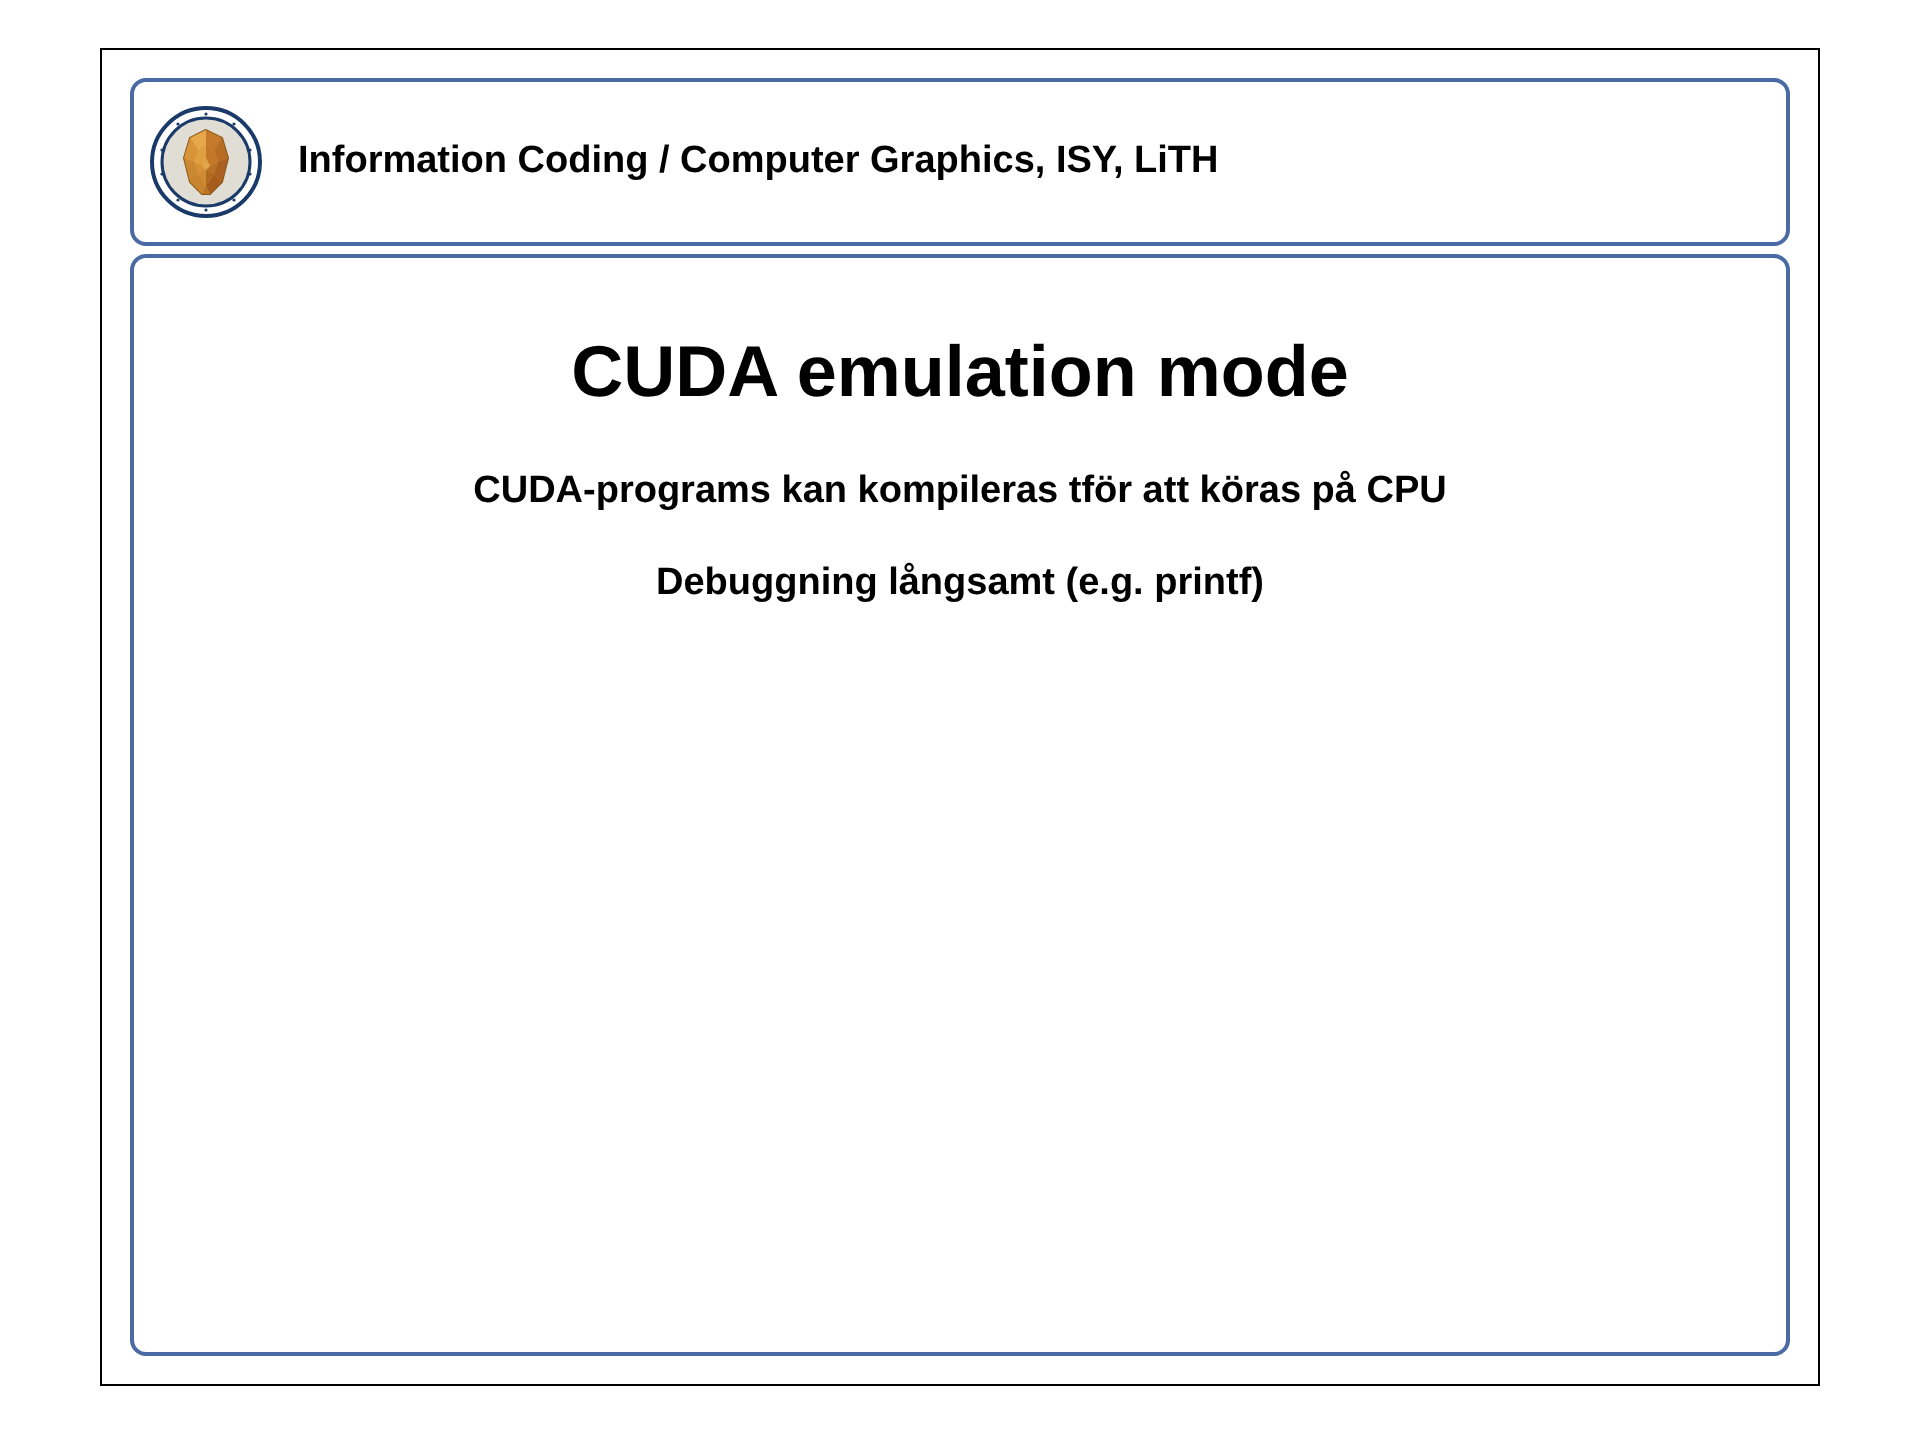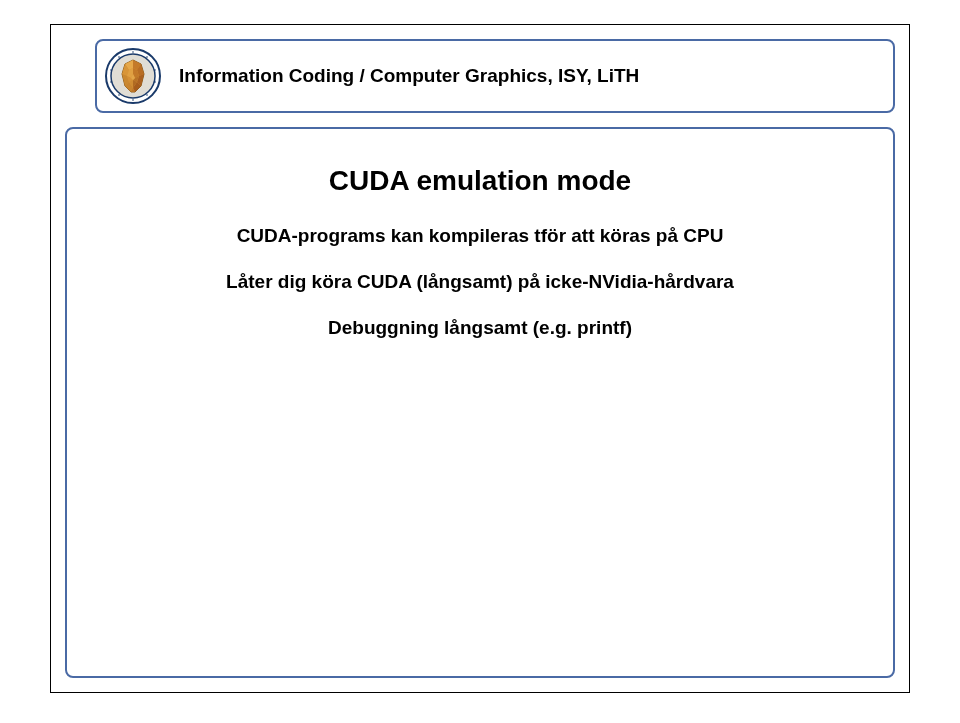--- a/index.html
+++ b/index.html
@@ -20,27 +20,26 @@
       left: 50px;
       right: 50px;
       bottom: 30px;
       border: 1px solid #000000;
     }
     .header-box {
       position: absolute;
       top: 14px;
       left: 14px;
       right: 14px;
-      height: 74px;
+      height: 84px;
       border: 2px solid #4a6aa5;
       border-radius: 8px;
       display: flex;
       align-items: center;
       padding-left: 8px;
-      margin-left: 30px;
     }
     .logo {
       width: 56px;
       height: 56px;
       flex-shrink: 0;
     }
     .header-text {
       font-size: 19px;
       font-weight: bold;
       color: #000000;
@@ -53,21 +52,21 @@
       right: 14px;
       bottom: 14px;
       border: 2px solid #4a6aa5;
       border-radius: 8px;
       padding-top: 36px;
       display: flex;
       flex-direction: column;
       align-items: center;
     }
     .title {
-      font-size: 28px;
+      font-size: 36px;
       font-weight: bold;
       color: #000000;
       margin-bottom: 28px;
     }
     .body-line {
       font-size: 19px;
       font-weight: bold;
       color: #000000;
       text-align: right;
       margin-bottom: 24px;
@@ -114,16 +113,15 @@
           <circle cx="42" cy="9" r="0.8"></circle>
         </g>
       </svg>
     </div>
     <div class="header-text">Information Coding / Computer Graphics, ISY, LiTH</div>
   </div>
 
   <div class="content-box">
     <div class="title">CUDA emulation mode</div>
     <div class="body-line">CUDA-programs kan kompileras tför att köras på CPU</div>
-    <div class="body-line">Låter dig köra CUDA (långsamt) på icke-NVidia-hårdvara</div>
     <div class="body-line">Debuggning långsamt (e.g. printf)</div>
   </div>
 </div>
 
 </body></html>

